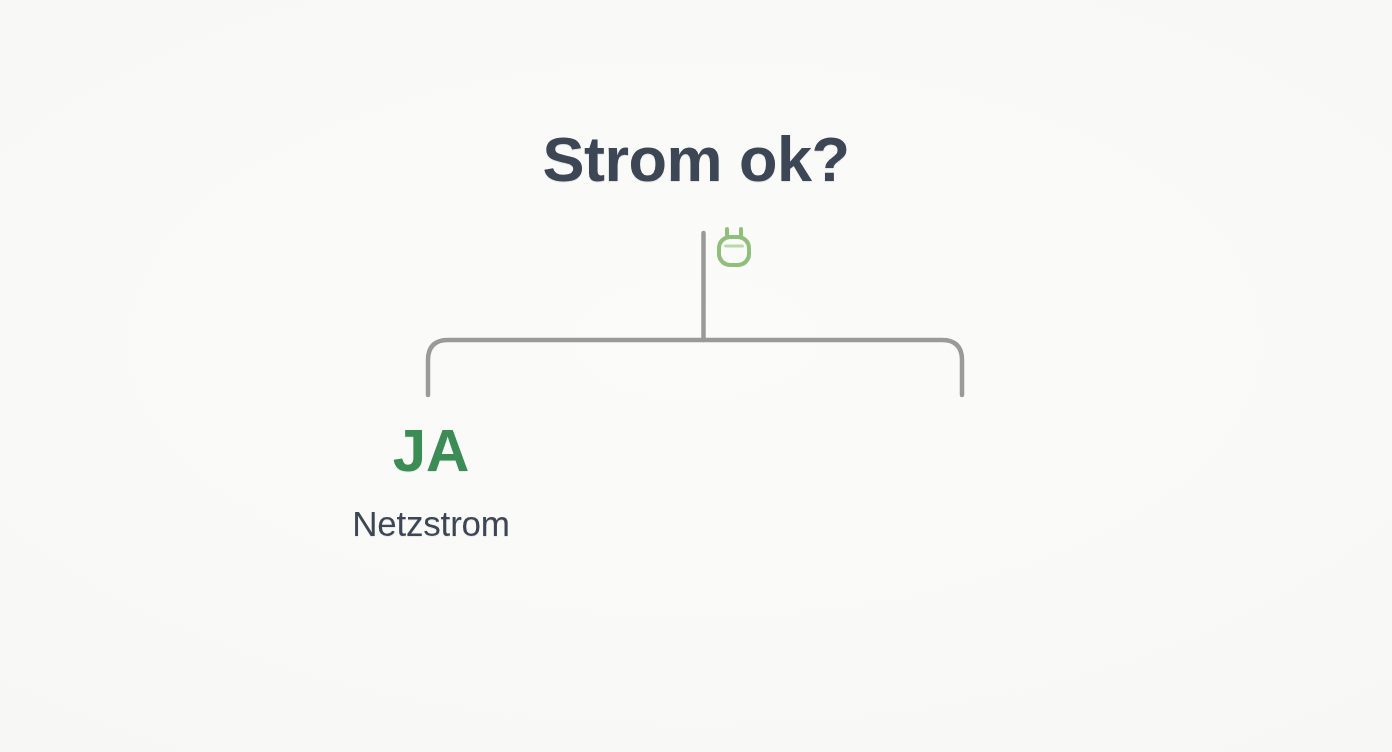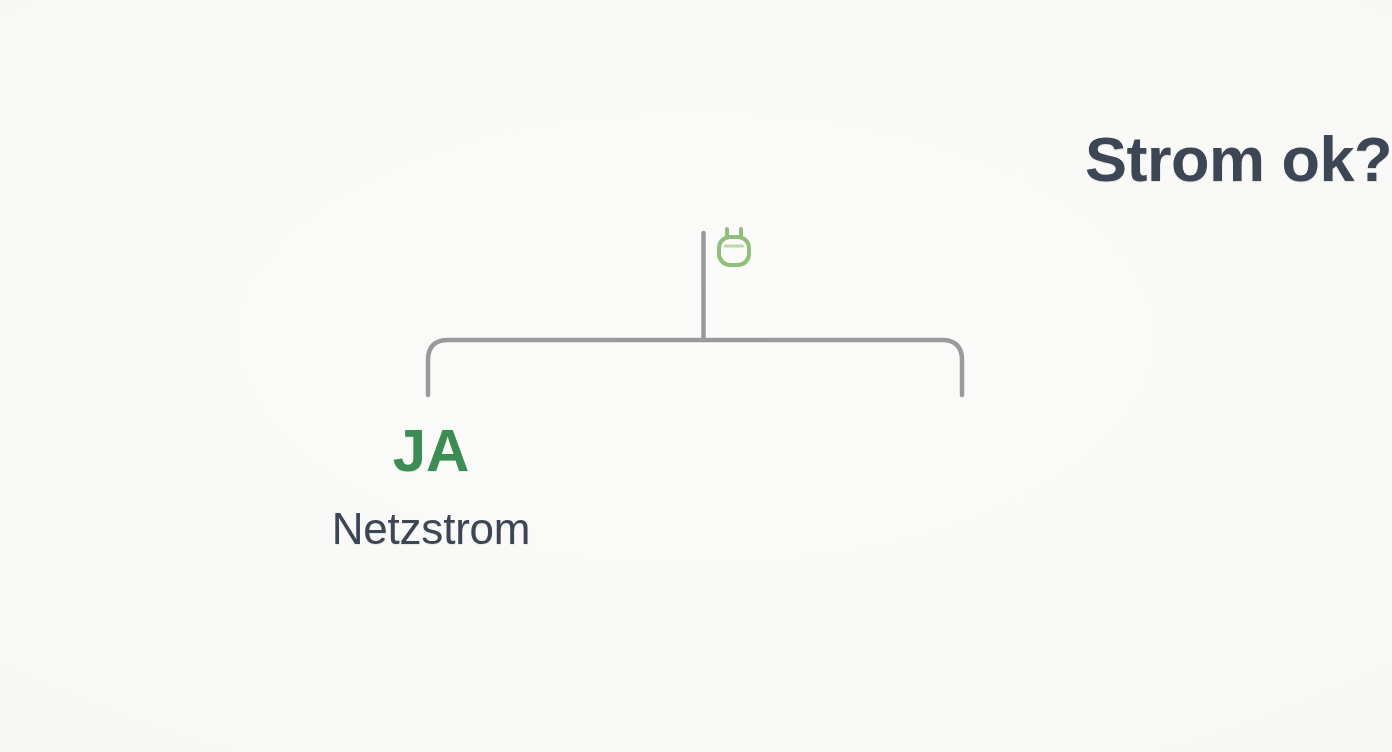--- a/index.html
+++ b/index.html
@@ -26,21 +26,21 @@
       radial-gradient(ellipse 115% 105% at 50% 45%, #fbfbfa 0%, #f8f8f7 55%, #f5f5f3 100%);
     pointer-events: none;
   }
 
   
   #title {
     position: absolute;
     left: 0;
     top: 126px;
     width: 1392px;
-    text-align: right;
+    text-align: center;
     font-size: 63px;
     font-weight: bold;
     letter-spacing: -0.5px;
     color: #3d4654;
     line-height: 1.05;
     text-shadow: 0 1px 1px rgba(0,0,0,0.10);
     white-space: nowrap;
   }
 
   
@@ -95,21 +95,21 @@
     margin-top: 6px;
   }
 
   #battery-icon {
     width: 132px;
     height: 66px;
   }
 
   .branch-label {
     margin-top: 20px;
-    font-size: 44px;
+    font-size: 35px;
     font-weight: normal;
     color: #3d4654;
     letter-spacing: -0.2px;
     line-height: 1.05;
     white-space: nowrap;
     text-shadow: 0 1px 1px rgba(0,0,0,0.08);
   }
 </style>
 </head>
 <body>

